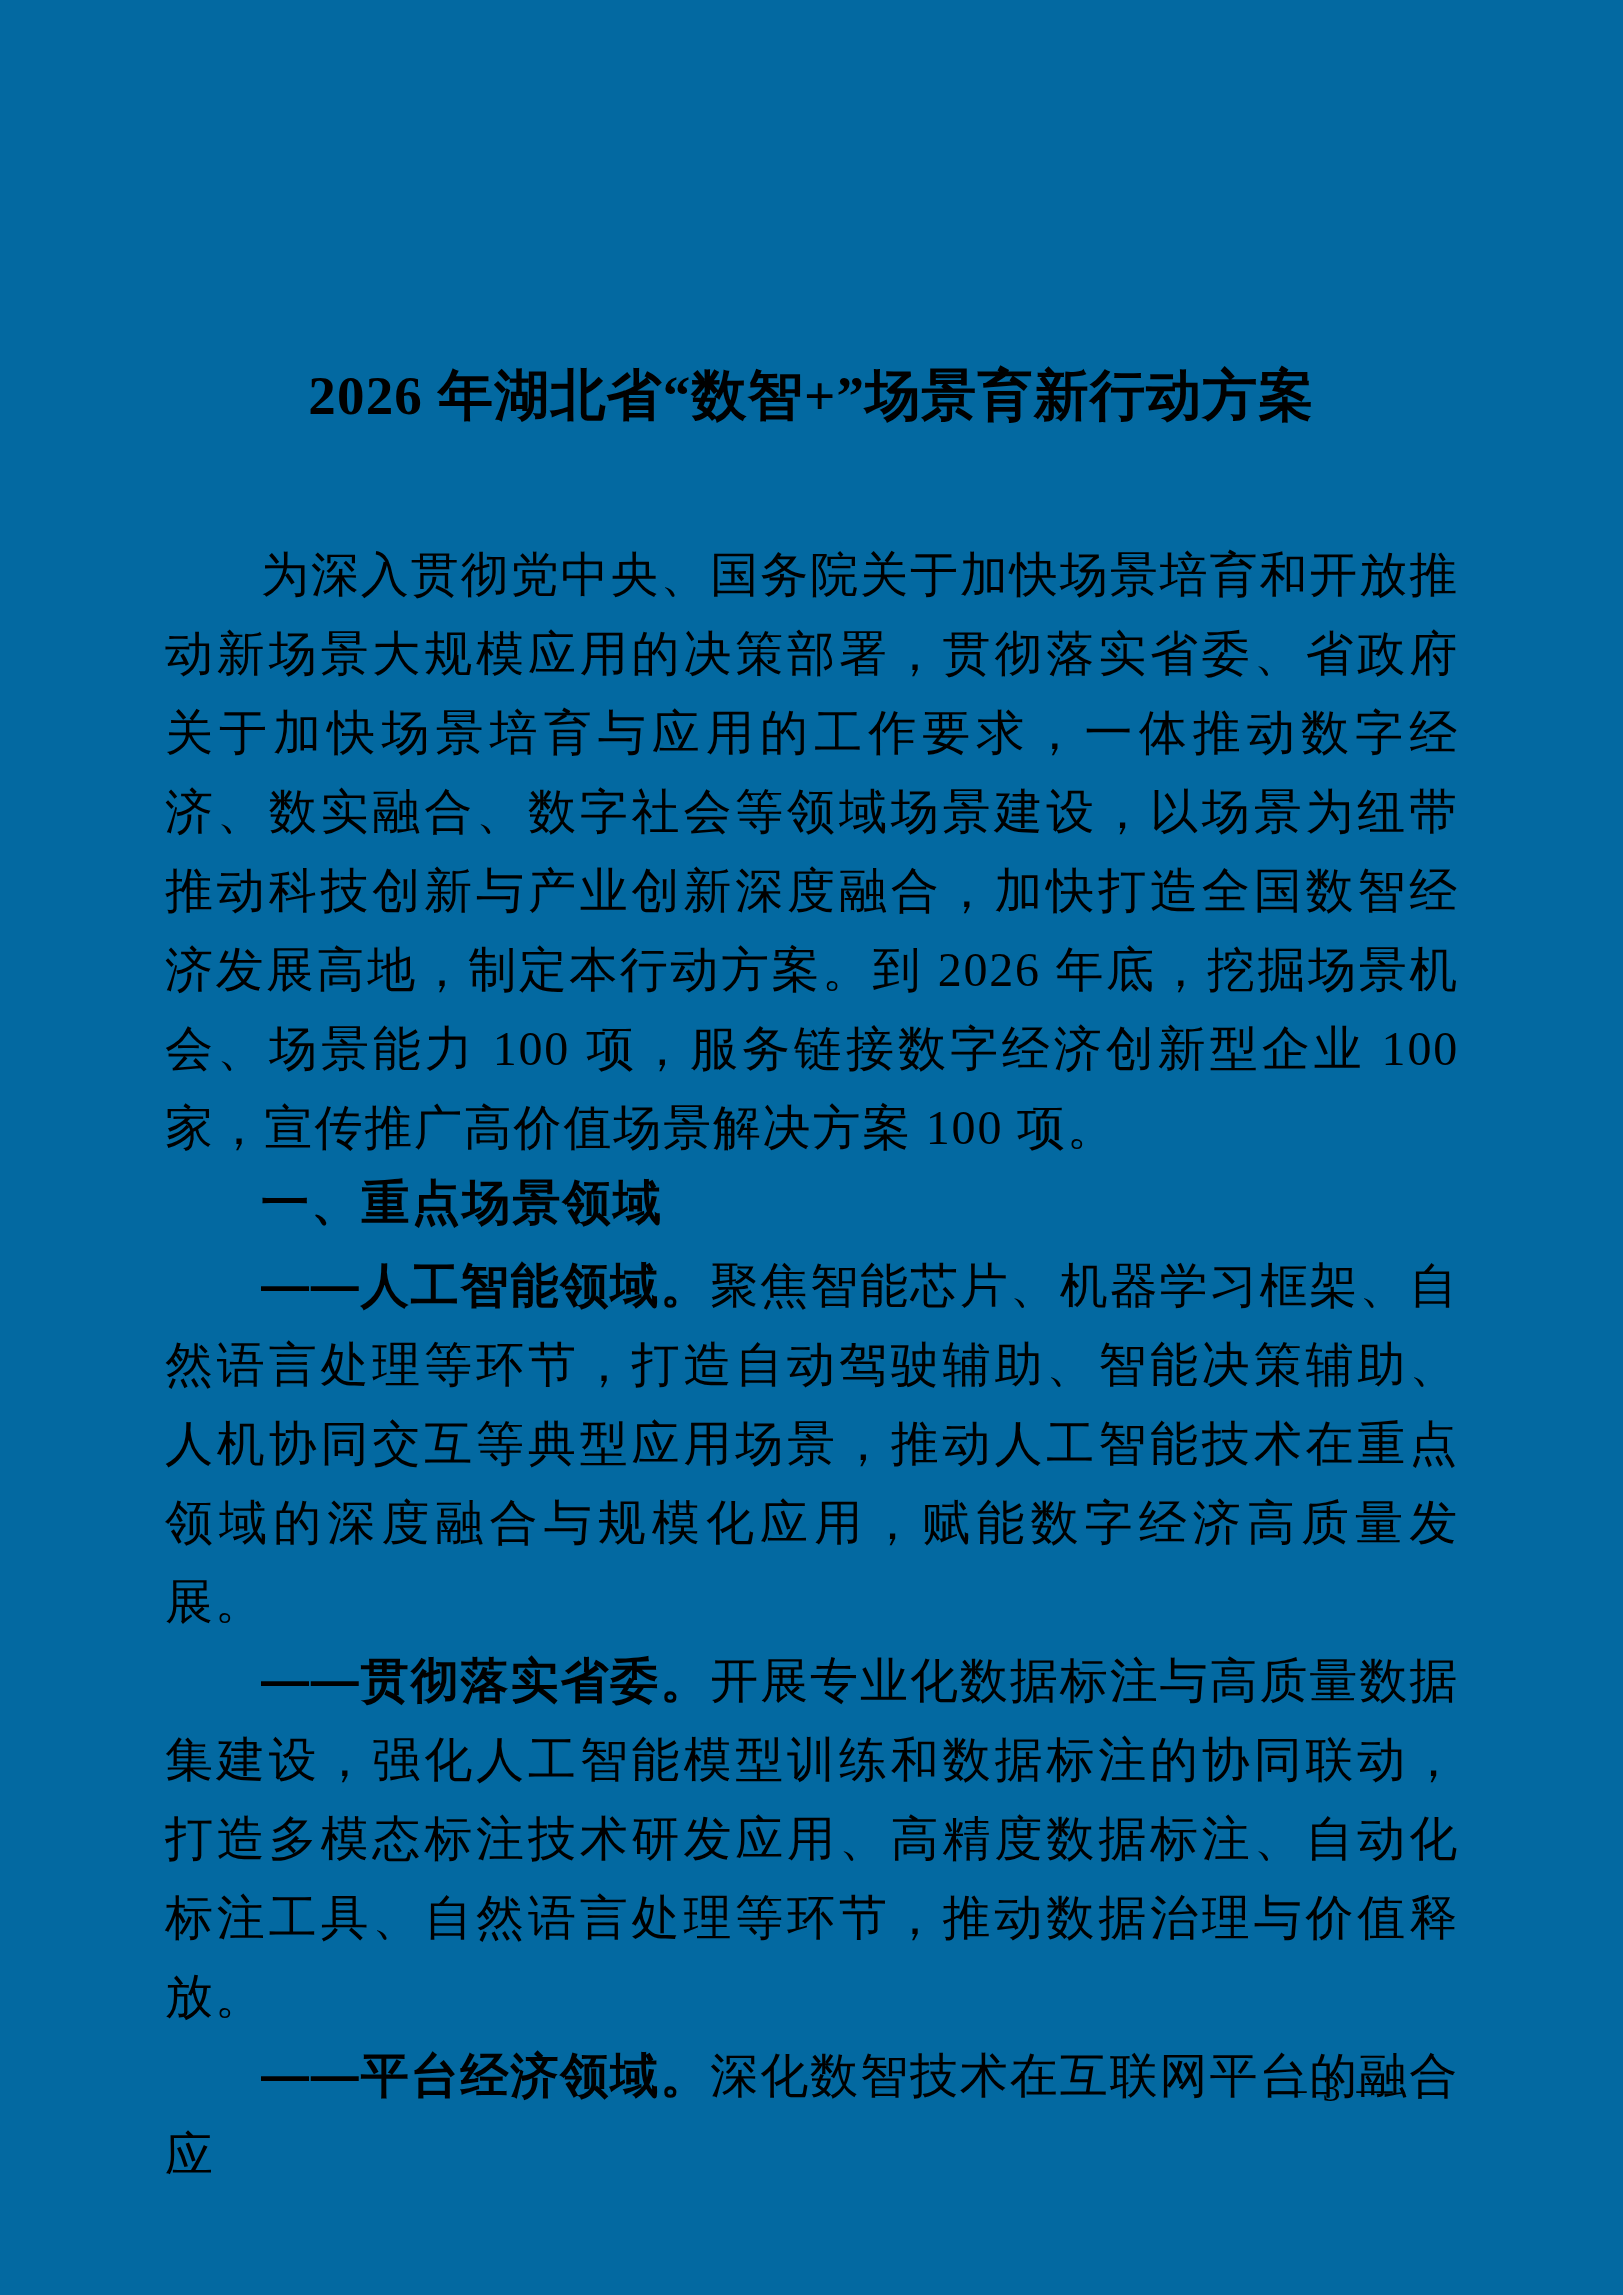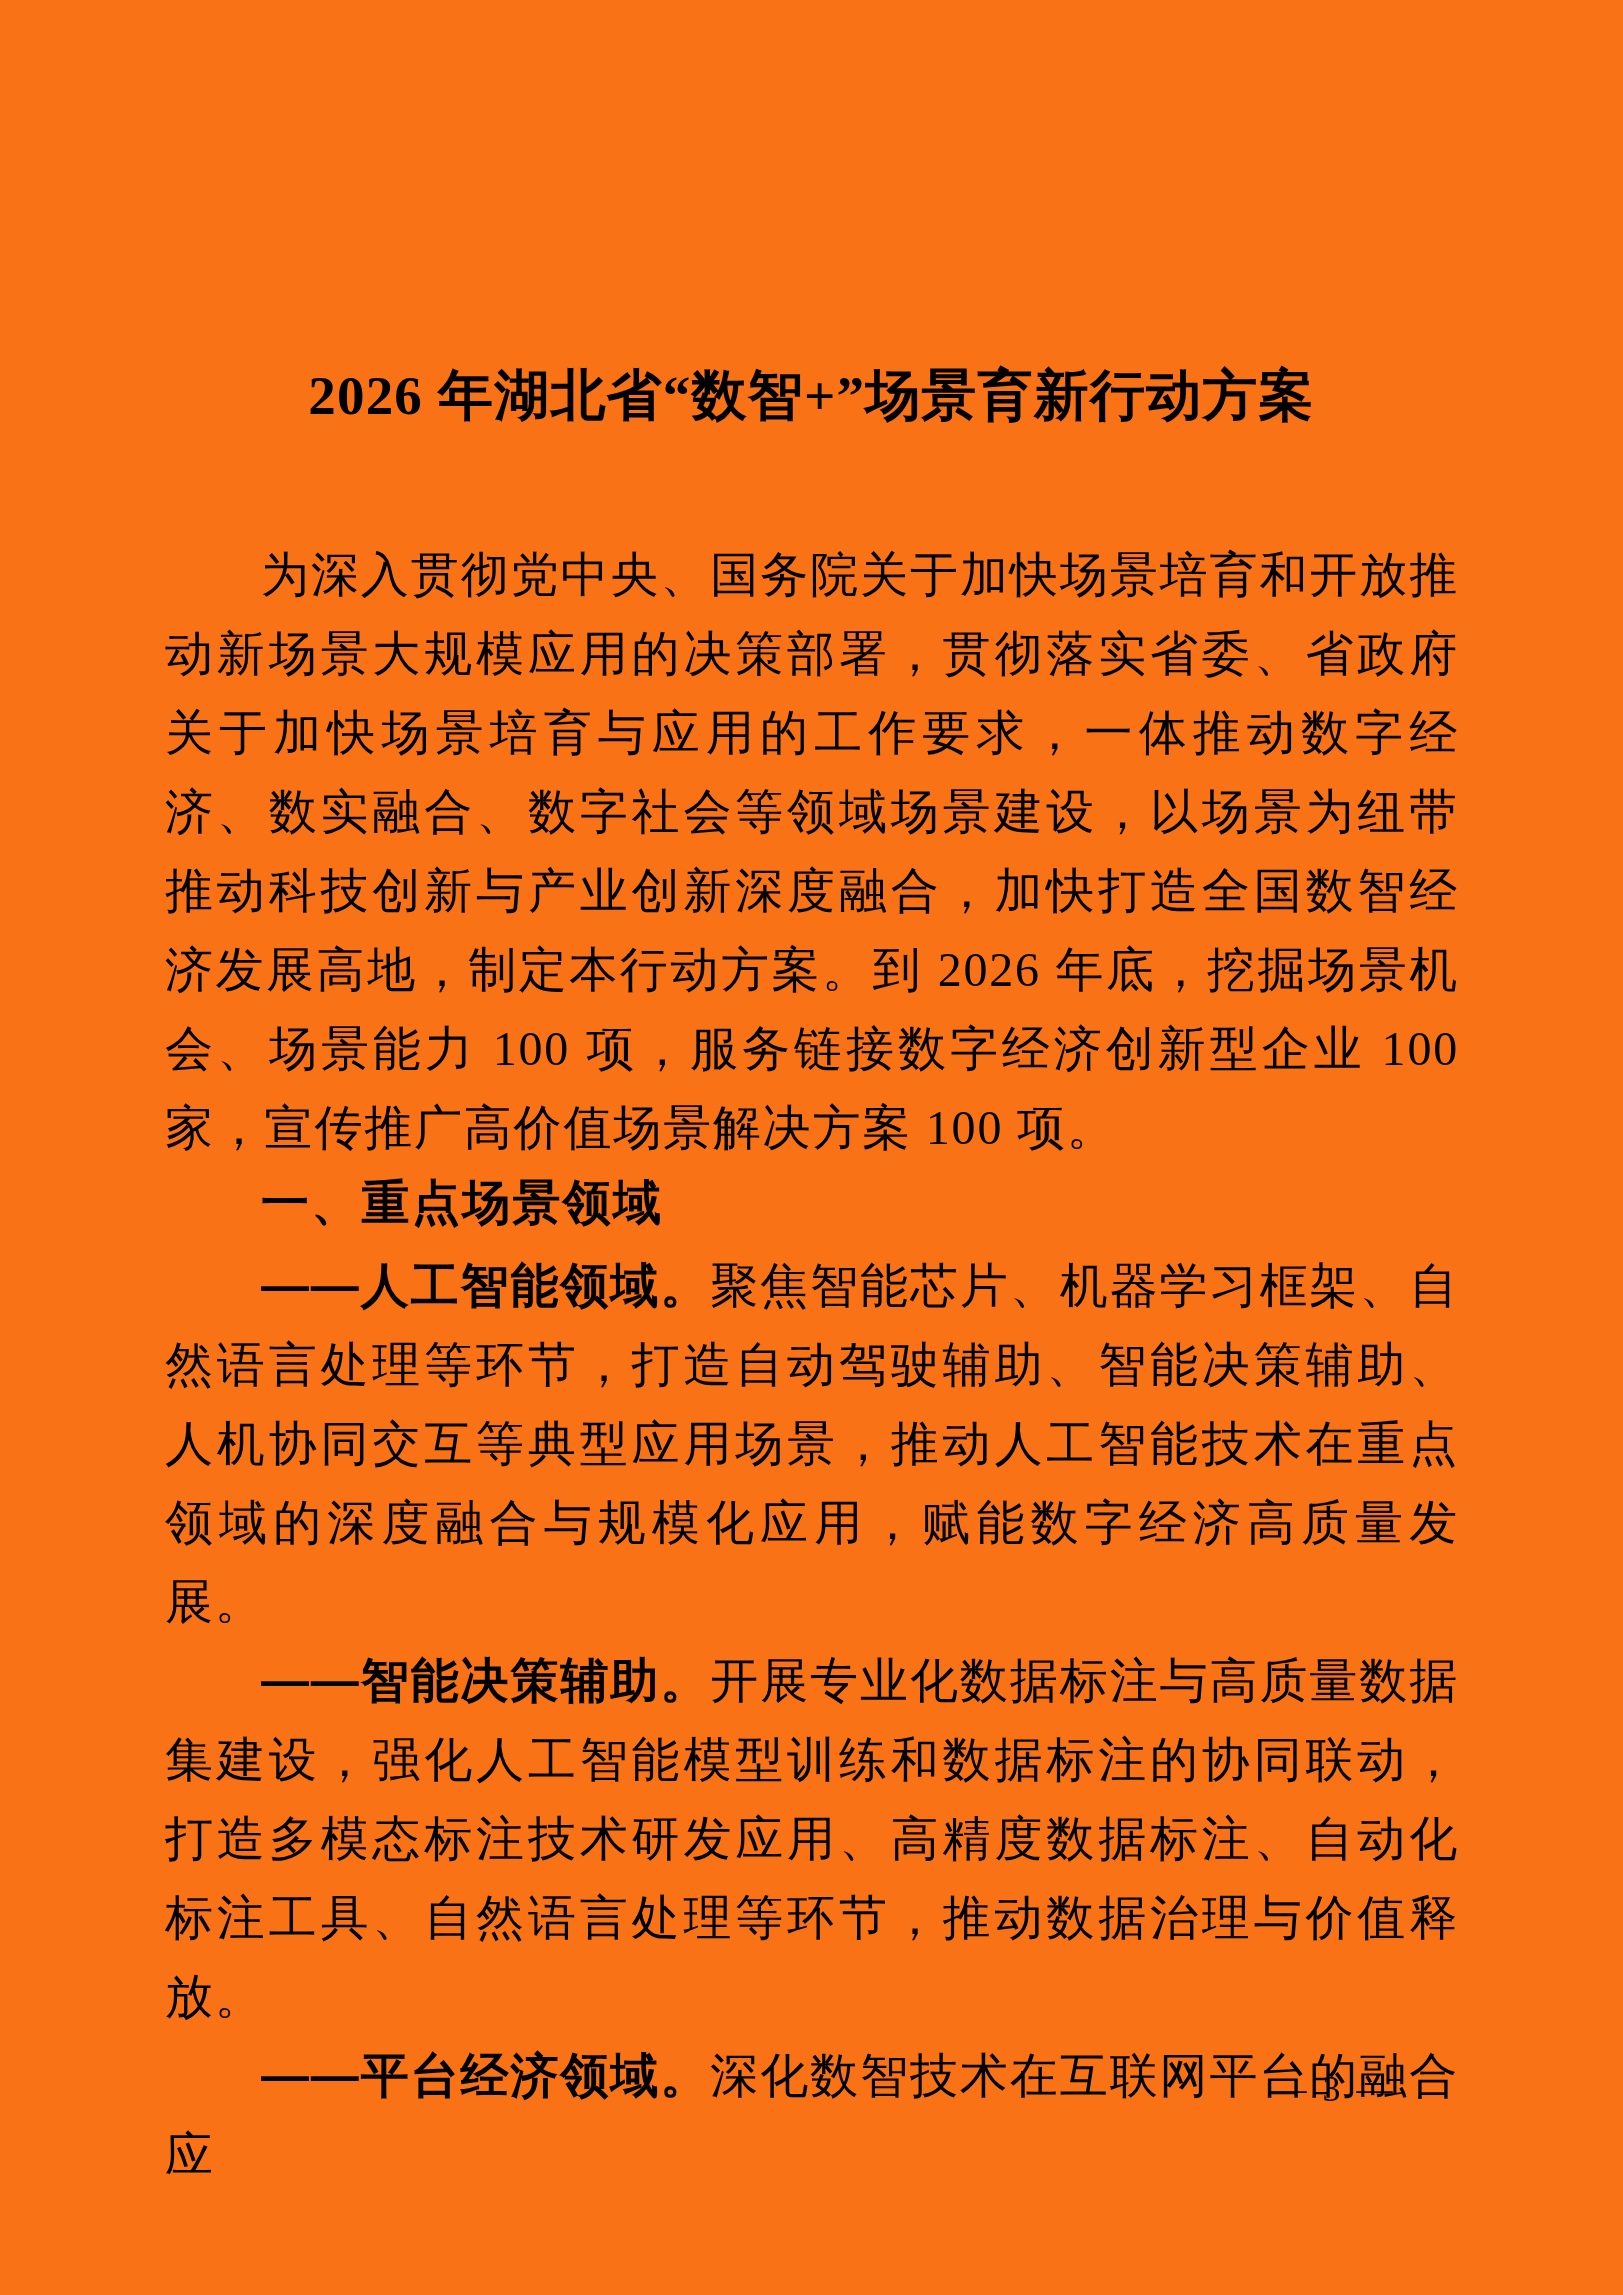--- a/index.html
+++ b/index.html
@@ -4,21 +4,21 @@
 <style>
   html, body {
     margin: 0;
     padding: 0;
     background: #ffffff;
   }
   .page {
     position: relative;
     width: 1623px;
     height: 2295px;
-    background: #f97316;
+    background: #0369a1;
     color: #000000;
     font-family: "Liberation Serif", "DejaVu Serif", serif;
     overflow: hidden;
   }
   .doc-title {
     position: absolute;
     top: 363px;
     left: 0;
     right: 0;
     text-align: center;
@@ -74,21 +74,21 @@
 
   <div class="body-text">
 
     <p>为深入贯彻党中央、国务院关于加快场景培育和开放推动新场景大规模应用的决策部署，贯彻落实省委、省政府关于加快场景培育与应用的工作要求，一体推动数字经济、数实融合、数字社会等领域场景建设，以场景为纽带推动科技创新与产业创新深度融合，加快打造全国数智经济发展高地，制定本行动方案。到 2026 年底，挖掘场景机会、场景能力 100 项，服务链接数字经济创新型企业 100 家，宣传推广高价值场景解决方案 100 项。</p>
 
     <p class="section-heading">一、重点场景领域</p>
 
 
     <p><span class="lead">——人工智能领域。</span><span>聚焦智能芯片、机器学习框架、自然语言处理等环节，打造自动驾驶辅助、智能决策辅助、人机协同交互等典型应用场景，推动人工智能技术在重点领域的深度融合与规模化应用，赋能数字经济高质量发展。</span></p>
 
-    <p><span class="lead">——智能决策辅助。</span><span>开展专业化数据标注与高质量数据集建设，强化人工智能模型训练和数据标注的协同联动，打造多模态标注技术研发应用、高精度数据标注、自动化标注工具、自然语言处理等环节，推动数据治理与价值释放。</span></p>
+    <p><span class="lead">——贯彻落实省委。</span><span>开展专业化数据标注与高质量数据集建设，强化人工智能模型训练和数据标注的协同联动，打造多模态标注技术研发应用、高精度数据标注、自动化标注工具、自然语言处理等环节，推动数据治理与价值释放。</span></p>
 
     <p><span class="lead">——平台经济领域。</span><span>深化数智技术在互联网平台的融合应</span></p>
 
   </div>
 
   <div class="page-number">— 3 —</div>
 
 </div>
 
 

